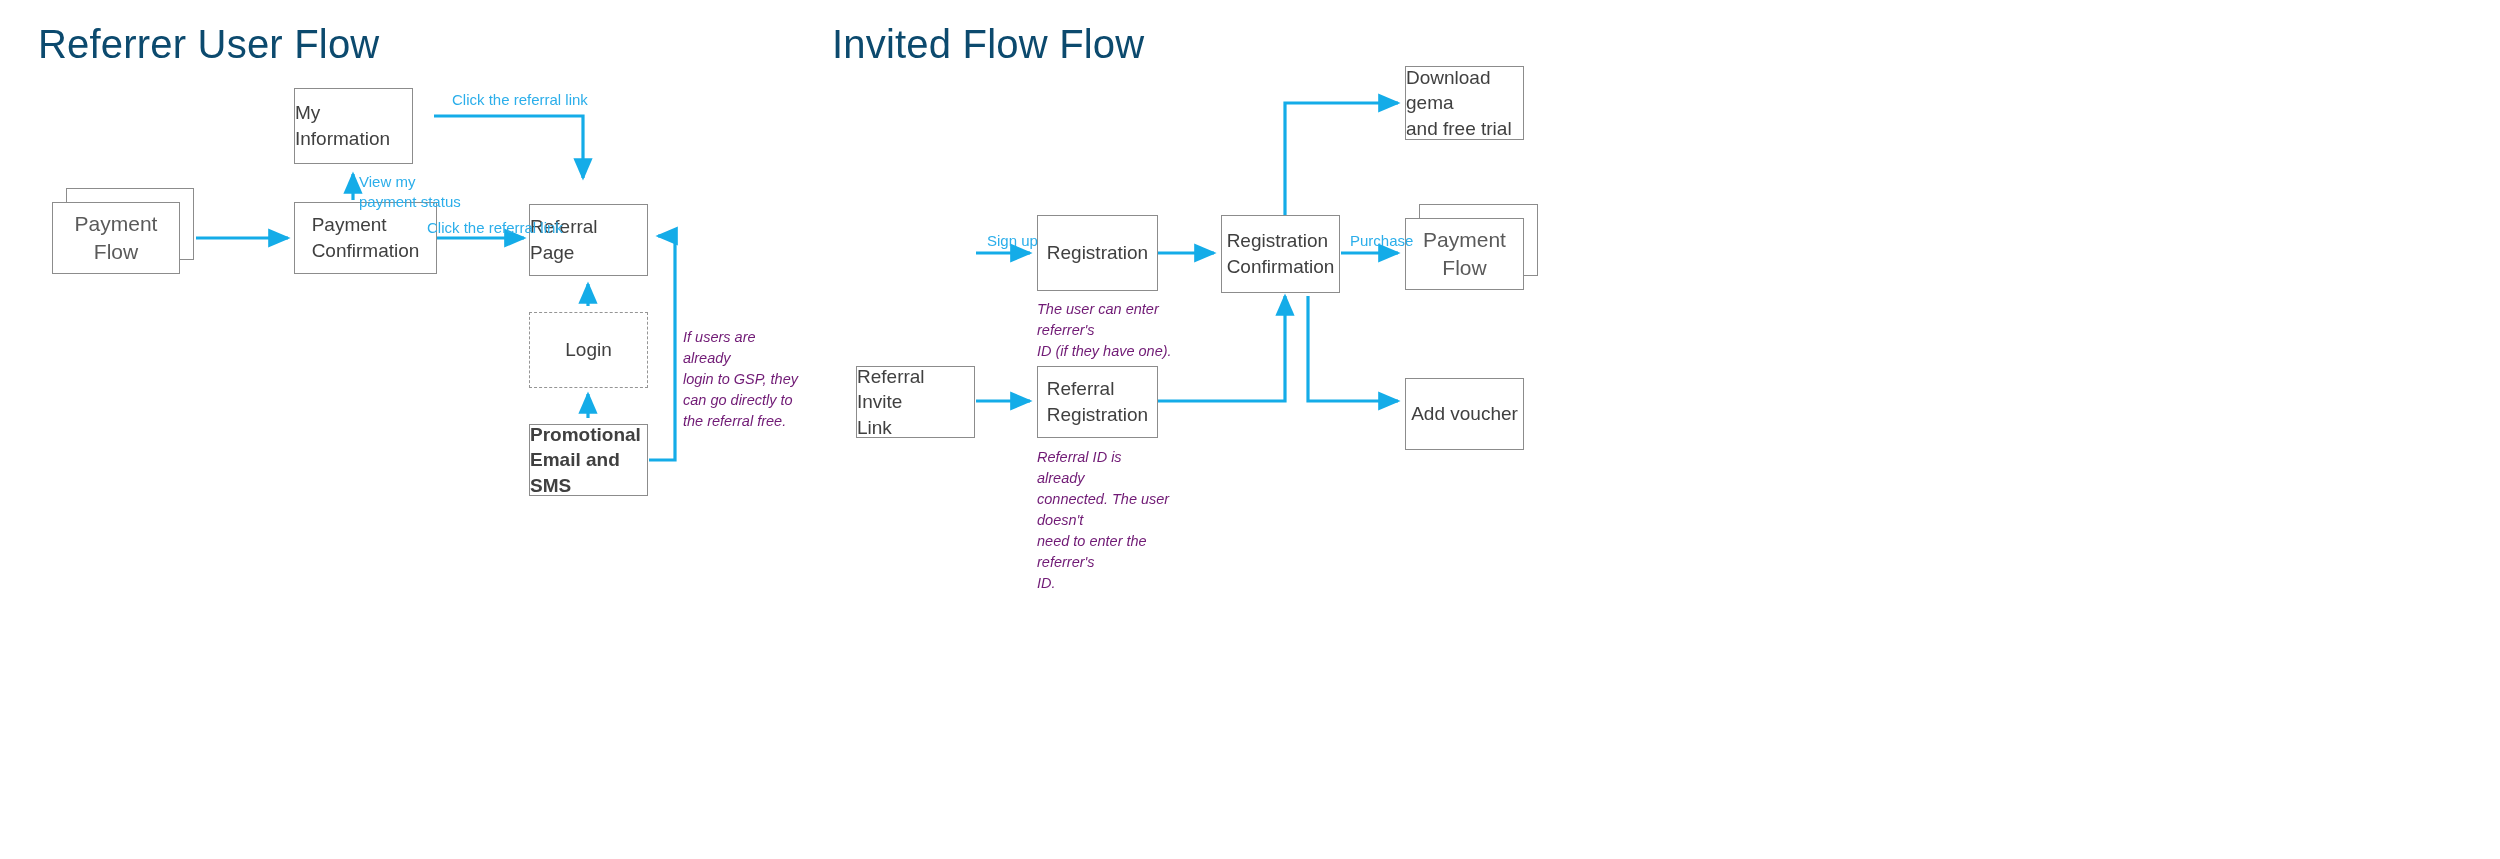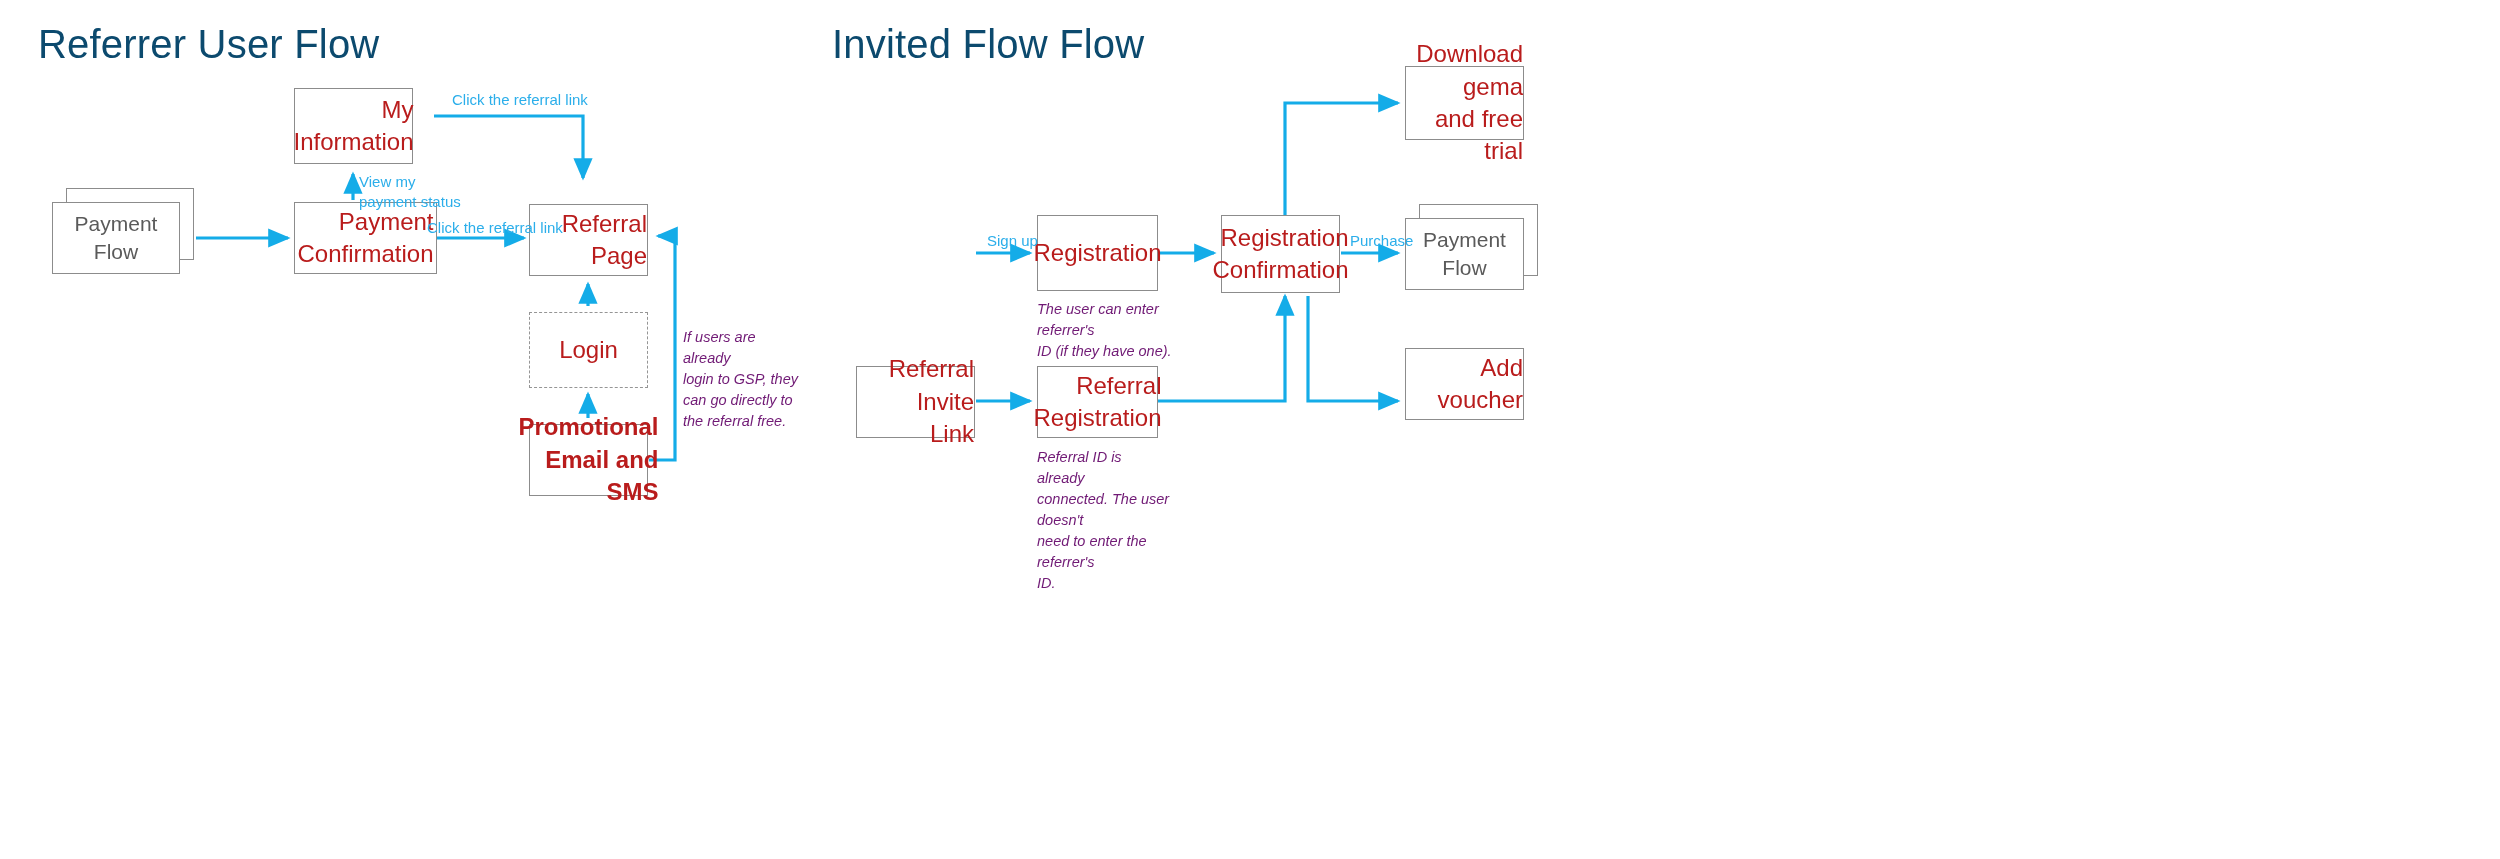--- a/index.html
+++ b/index.html
@@ -28,24 +28,24 @@
   }
   
   .node {
     position: absolute;
     box-sizing: border-box;
     border: 1.6px solid #8c8c8c;
     background: #ffffff;
     display: flex;
     align-items: center;
     justify-content: center;
-    text-align: right;
-    font-size: 24px;
+    text-align: left;
+    font-size: 19px;
     line-height: 1.35;
-    color: #b91c1c;
+    color: #404040;
     white-space: pre-line;
     z-index: 5;
   }
   .node.dashed {
     border-style: dashed;
     border-width: 1.8px;
     border-color: #959595;
   }
   
   .stack {
@@ -200,21 +200,21 @@
 
   <div class="node" style="left:1405px; top:66px; width:119px; height:74px;">Download gema
 and free trial</div>
 
   <div class="node" style="left:856px; top:366px; width:119px; height:72px;">Referral Invite
 Link</div>
 
   <div class="node" style="left:1037px; top:366px; width:121px; height:72px;">Referral
 Registration</div>
 
-  <div class="node" style="left:1405px; top:348px; width:119px; height:72px;">Add voucher</div>
+  <div class="node" style="left:1405px; top:378px; width:119px; height:72px;">Add voucher</div>
 
   <div class="lbl" style="left:987px; top:231px;">Sign up</div>
 
   <div class="lbl" style="left:1350px; top:231px;">Purchase</div>
 
   <div class="note" style="left:1037px; top:299px; width:150px;">The user can enter referrer's
 ID (if they have one).</div>
 
   <div class="note" style="left:1037px; top:447px; width:135px;">Referral ID is already
 connected. The user doesn't

